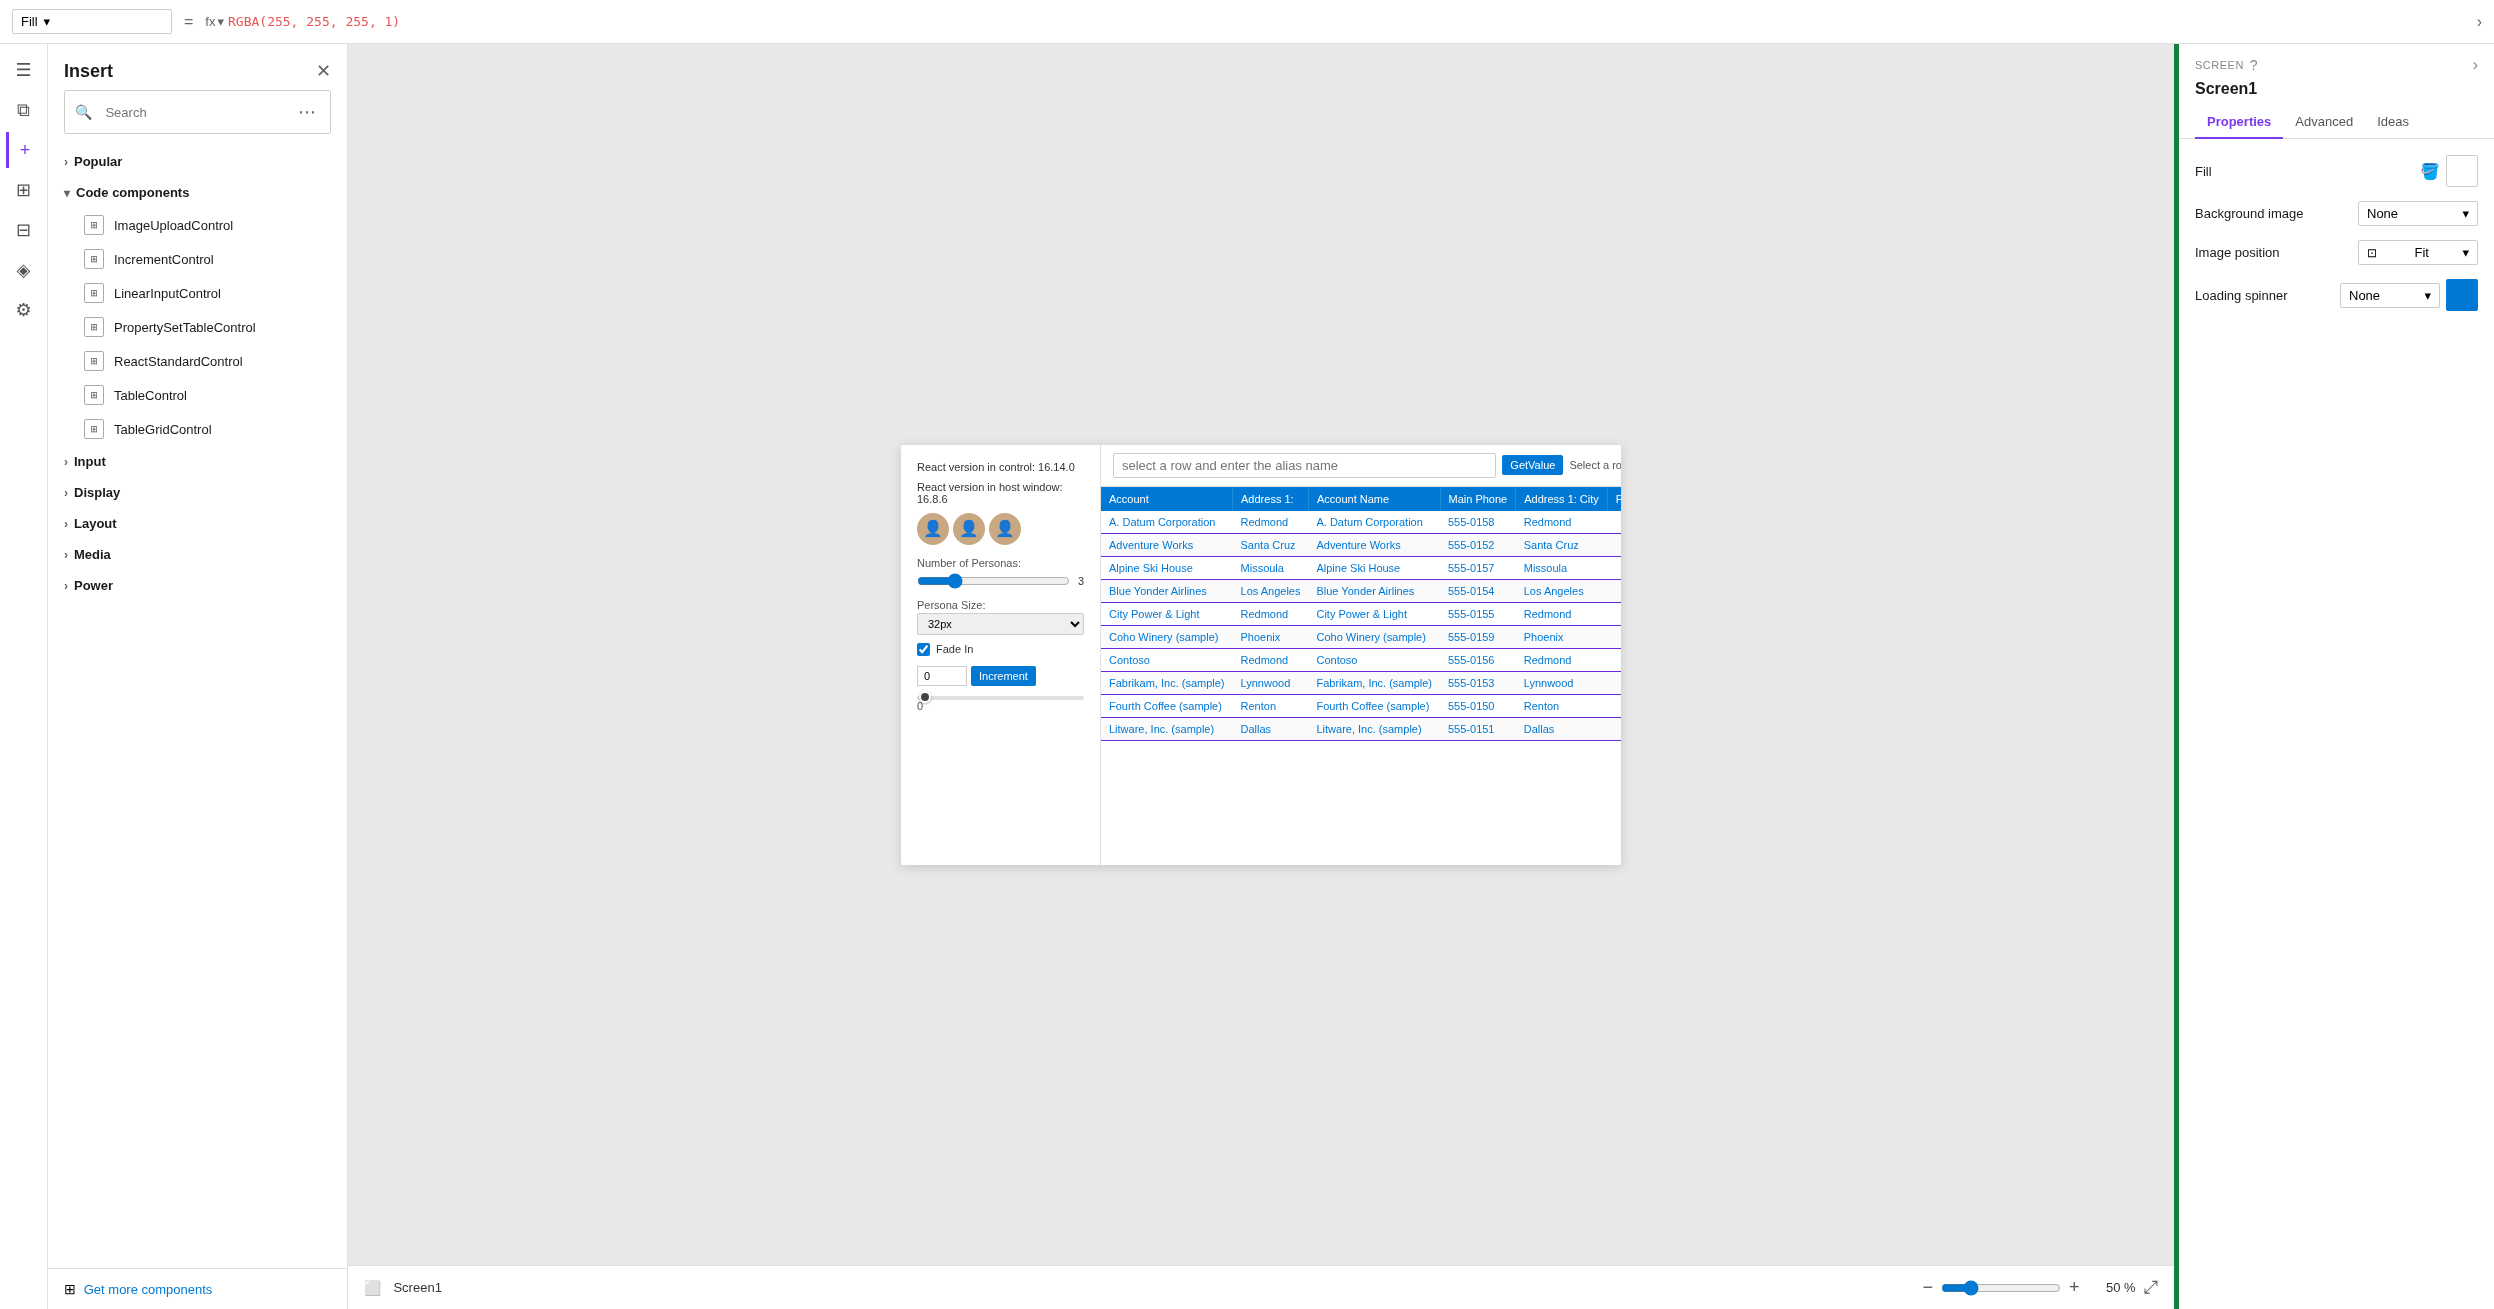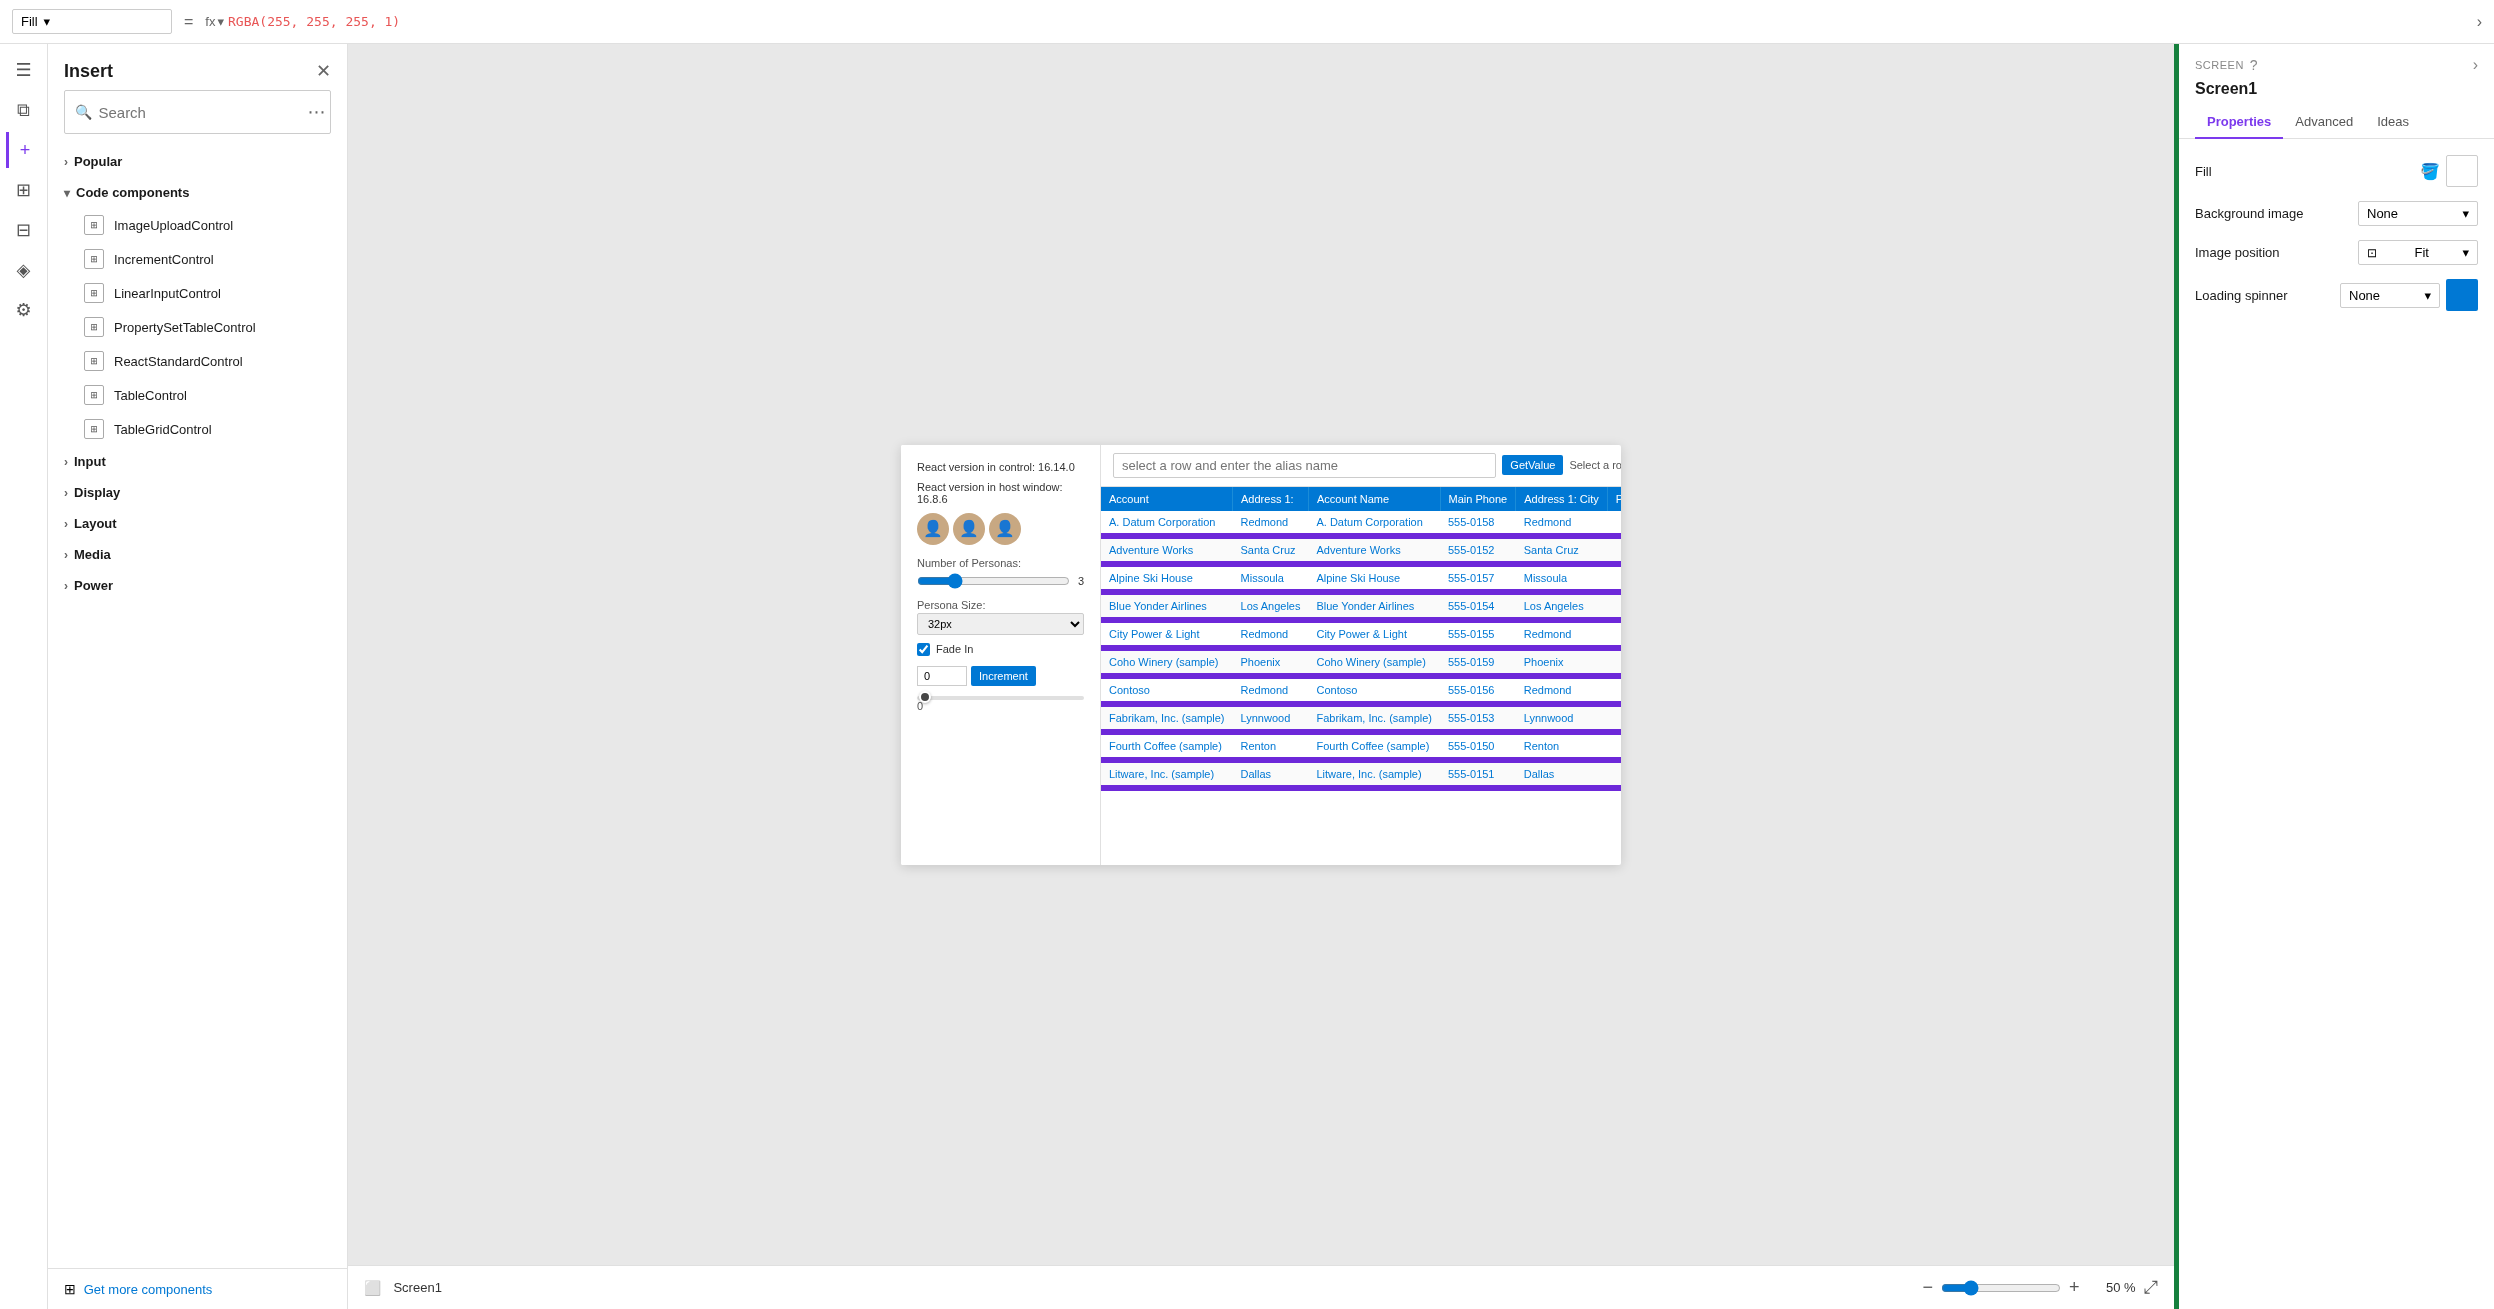--- a/index.html
+++ b/index.html
@@ -54,21 +54,21 @@
       padding: 16px 16px 8px 16px;
     }
     .insert-title { font-size: 18px; font-weight: 600; color: #1a1a1a; }
     .close-btn { cursor: pointer; color: #666; font-size: 18px; background: none; border: none; }
     .search-bar {
       margin: 0 16px 8px 16px;
       display: flex; align-items: center; gap: 6px;
       border: 1px solid #ccc; border-radius: 2px; padding: 6px 10px;
       background: #fff;
     }
-    .search-bar input { border: none; outline: none; font-size: 15px; flex: 1; }
+    .search-bar input { border: none; outline: none; font-size: 13px; flex: 1; margin-left: 7px; }
     .search-icon { color: #888; font-size: 14px; }
     .more-options { cursor: pointer; color: #666; font-size: 18px; padding: 4px; }
 
     .insert-list { flex: 1; overflow-y: auto; padding: 4px 0; }
     .section-header {
       display: flex; align-items: center; gap: 6px;
       padding: 8px 16px; cursor: pointer; font-weight: 600; font-size: 13px; color: #1a1a1a;
     }
     .chevron { font-size: 12px; color: #666; }
     .section-item {
@@ -152,21 +152,21 @@
       font-size: 11px; cursor: pointer; border-radius: 2px; color: #333;
     }
 
     
     .data-table { width: 100%; border-collapse: collapse; font-size: 11px; }
     .data-table th {
       background: #0078d4; color: #fff; padding: 6px 8px; text-align: left;
       font-weight: 500; border-right: 1px solid #1a8cd8; white-space: nowrap;
     }
     .data-table td {
-      padding: 5px 8px; border-bottom: 6px solid #6d28d9;
+      padding: 5px 8px; border-bottom: 1px solid #6d28d9;
       color: #0078d4; cursor: pointer; white-space: nowrap;
     }
     .data-table tr:nth-child(odd) td { background: #fff; }
     .data-table tr:nth-child(even) td { background: #fafafa; }
     .table-container { flex: 1; overflow: auto; }
 
     
     .bottom-bar {
       height: 44px; background: #fff; border-top: 1px solid #e0e0e0;
       display: flex; align-items: center; padding: 0 16px; gap: 12px;

